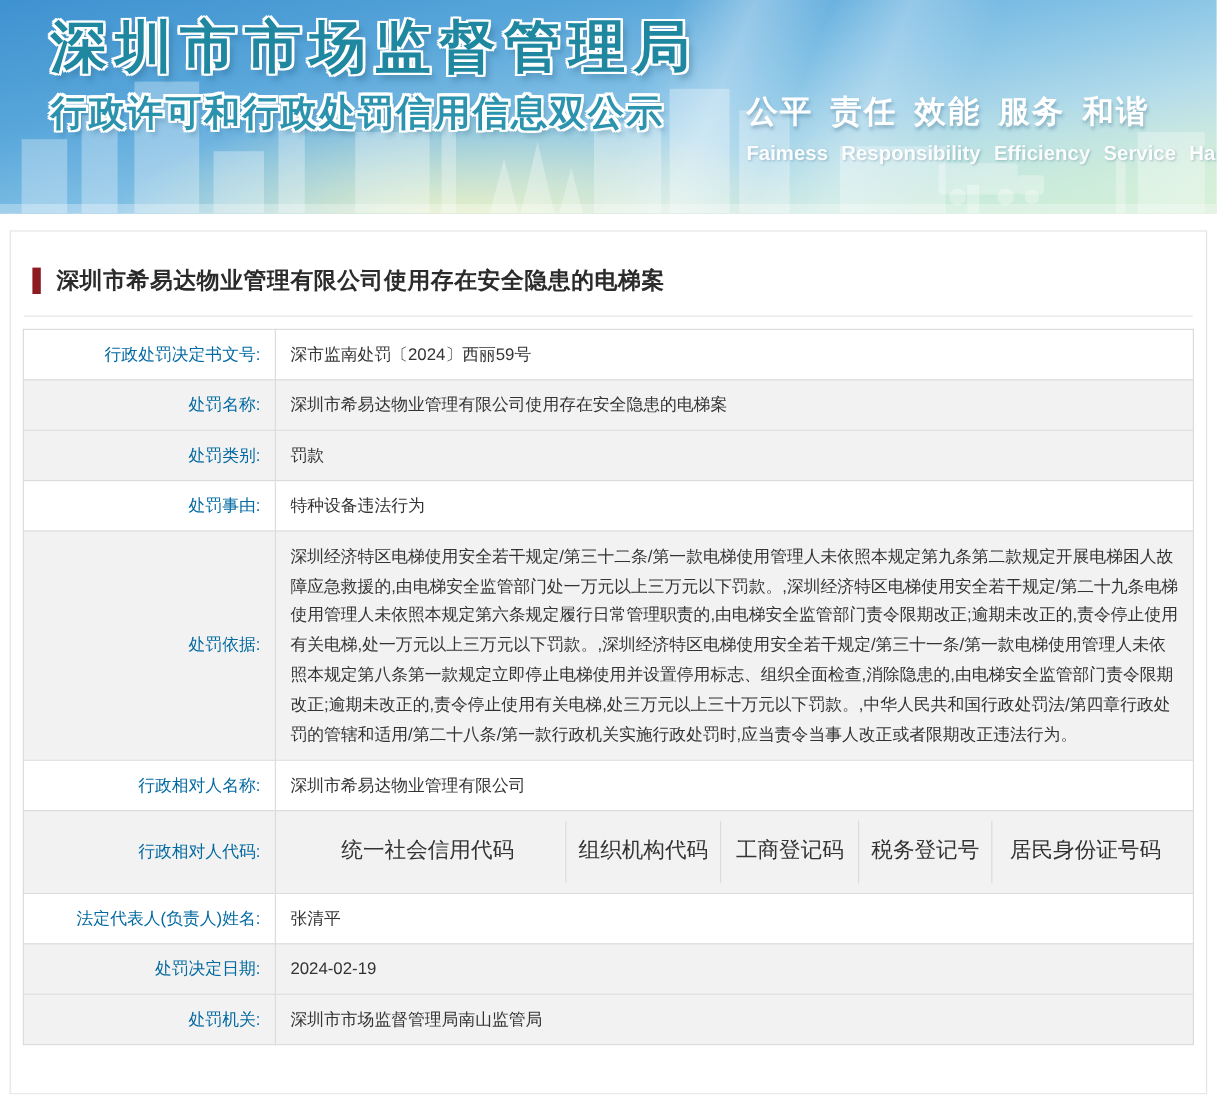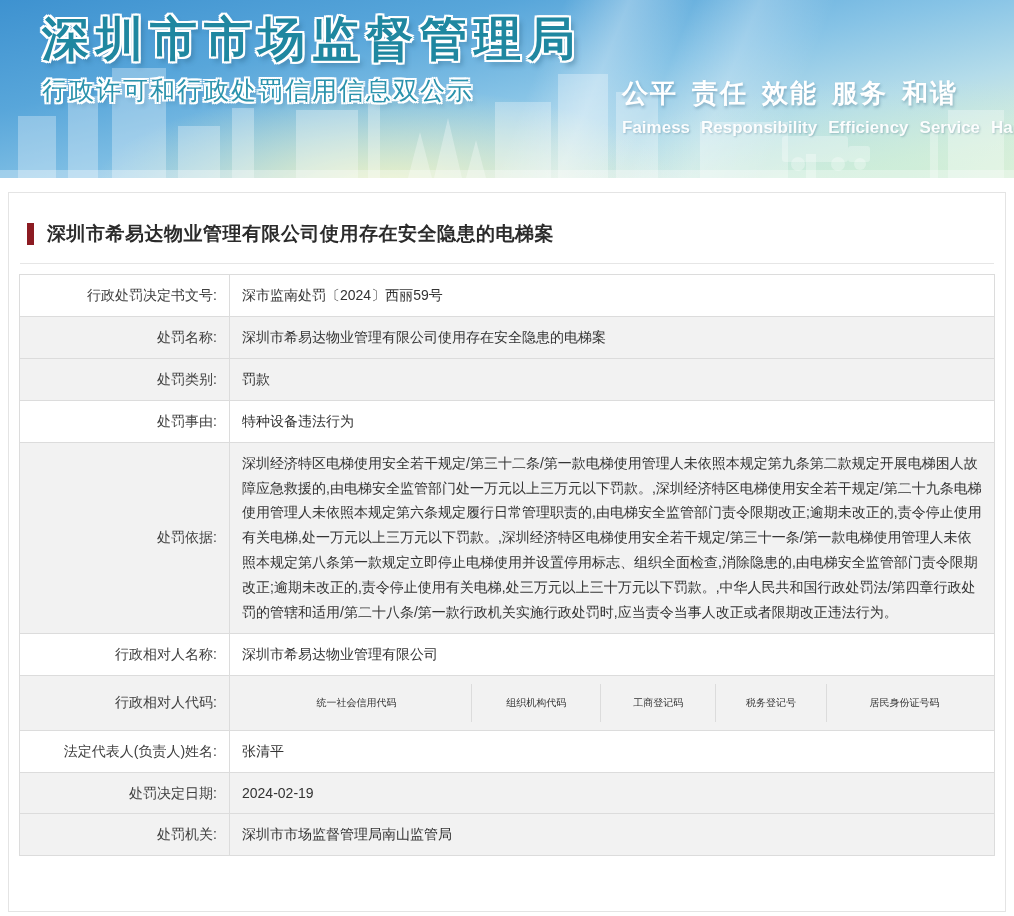--- a/index.html
+++ b/index.html
@@ -20,21 +20,21 @@
       radial-gradient(ellipse 420px 150px at 38% 108%, rgba(250,248,190,.85), rgba(250,248,190,0) 70%),
       radial-gradient(ellipse 500px 180px at 90% 115%, rgba(190,235,215,.7), rgba(190,235,215,0) 70%),
       linear-gradient(168deg,#3e92d0 0%,#58a6da 28%,#86c3e6 52%,#b4dcea 72%,#dcefdc 90%,#eef4d8 100%);}
   .banner-rays{position:absolute;inset:0;
     background:linear-gradient(112deg, rgba(255,255,255,0) 52%, rgba(255,255,255,.30) 58%, rgba(255,255,255,0) 64%, rgba(255,255,255,.25) 70%, rgba(255,255,255,0) 77%);}
   .skyline{position:absolute;left:0;bottom:0;width:100%;height:120px;}
   .banner-title{position:absolute;left:42px;top:8px;font-size:47px;font-weight:900;
     letter-spacing:7px;color:#1f87a0;white-space:nowrap;
     text-shadow:-2px -2px 0 #fff,2px -2px 0 #fff,-2px 2px 0 #fff,2px 2px 0 #fff,
       0 -2px 0 #fff,0 2px 0 #fff,-2px 0 0 #fff,2px 0 0 #fff,4px 5px 5px rgba(30,80,110,.35);}
-  .banner-subtitle{position:absolute;left:42px;top:74px;font-size:25px;font-weight:400;
+  .banner-subtitle{position:absolute;left:42px;top:74px;font-size:30px;font-weight:700;
     letter-spacing:2px;color:#2b93ad;white-space:nowrap;
     text-shadow:-2px -2px 0 #fff,2px -2px 0 #fff,-2px 2px 0 #fff,2px 2px 0 #fff,
       0 -2px 0 #fff,0 2px 0 #fff,-2px 0 0 #fff,2px 0 0 #fff,3px 4px 4px rgba(30,80,110,.3);}
   .motto{position:absolute;left:622px;top:76px;width:375px;color:#fff;}
   .motto-cn{display:flex;gap:14px;font-size:26px;font-weight:600;letter-spacing:2px;
     text-shadow:1px 2px 3px rgba(40,90,120,.35);}
   .motto-en{display:flex;gap:11px;margin-top:7px;font-size:17px;font-weight:600;
     color:rgba(255,255,255,.95);text-shadow:1px 1px 2px rgba(40,90,120,.3);white-space:nowrap;}
 
   
@@ -42,28 +42,28 @@
     padding:28px 9px 14px 9px;min-height:720px;}
   .case-head{display:flex;align-items:center;gap:13px;padding-left:9px;}
   .red-bar{width:7px;height:22px;background:var(--accent-red);flex:0 0 auto;}
   .case-title{font-size:19px;font-weight:600;color:#2b2b2b;letter-spacing:.5px;margin:0;}
   .head-divider{border:none;border-top:1px solid #e6e6e6;margin:16px 2px 10px 2px;}
 
   
   table.detail{width:calc(100% - 2px);margin:0 1px;border-collapse:collapse;
     font-size:14px;line-height:1.78;}
   table.detail td{border:1px solid var(--line);padding:8px 12px;vertical-align:middle;}
-  td.lbl{width:210px;text-align:right;padding-right:8px;color:#404040;}
+  td.lbl{width:210px;text-align:right;padding-right:8px;color:#0369a1;}
   td.val{text-align:left;color:#333;}
   tr.shade td{background:var(--row-shade);}
   tr.plain td{background:#ffffff;}
 
   
   td.code-cell{padding:0;}
-  table.codes{width:100%;border-collapse:collapse;font-size:10px;}
+  table.codes{width:100%;border-collapse:collapse;font-size:18px;font-family:Liberation Mono, monospace;}
   table.codes td{border:none;border-left:1px solid var(--line);text-align:center;
     padding:10px 6px;background:var(--row-shade);}
   table.codes td:first-child{border-left:none;}
   table.codes tr.code-vals td{border-top:1px solid var(--line);}
   .c1{width:31%;} .c2{width:17.5%;} .c3{width:15.5%;} .c4{width:15%;} .c5{width:21%;}
 </style>
 </head>
 <body>
 
 <div class="page">

